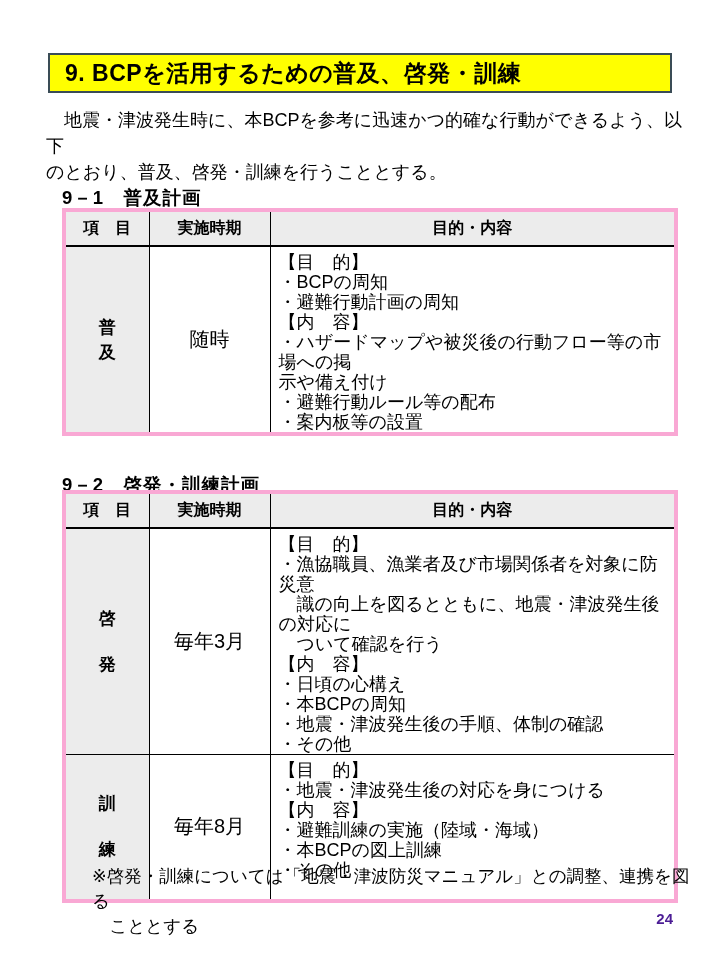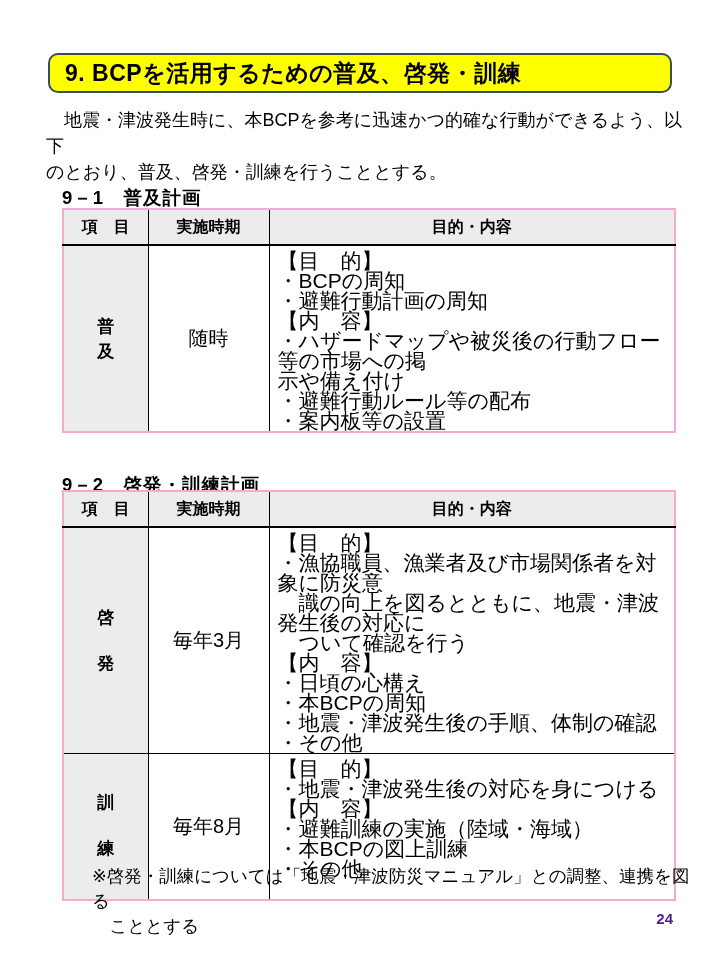--- a/index.html
+++ b/index.html
@@ -11,21 +11,21 @@
     color: #000000;
     overflow: hidden;
   }
   .page { position: relative; width: 720px; height: 960px; background: #ffffff; }
 
   .title-box {
     position: absolute; left: 48px; top: 53px;
     width: 624px; height: 40px;
     background: #ffff00;
     border: 2.5px solid #3a4c56;
-    border-radius: 10px;
+    border-radius: 0;
     display: flex; align-items: center;
     padding-left: 15px;
   }
   .title-box span {
     font-size: 23px; font-weight: bold; letter-spacing: 0.5px;
     white-space: nowrap;
   }
 
   .intro {
     position: absolute; left: 46px; top: 107px;
@@ -39,21 +39,21 @@
     font-size: 18.5px; font-weight: bold; letter-spacing: 1px;
     white-space: pre-wrap;
   }
   .sec-heading.s1 { top: 169px; }
   .sec-heading.s2 { top: 456px; }
 
   table.plan {
     position: absolute; left: 62px;
     width: 612px;
     border-collapse: collapse;
-    border: 2px solid #f9a8d4;
+    border: 4px solid #f9a8d4;
     table-layout: fixed;
   }
   table.t1 { top: 208px; }
   table.t2 { top: 490px; }
   table.plan th, table.plan td { border: 1px solid #000; }
   table.plan thead th {
     background: #ececec;
     height: 36px;
     font-size: 16px; font-weight: bold;
     text-align: center; vertical-align: middle;
@@ -66,21 +66,21 @@
     white-space: pre-wrap;
   }
   .t1 td.item { line-height: 25px; }
   .t2 td.item { line-height: 46px; }
   td.period {
     text-align: center; vertical-align: middle;
     font-size: 20px; background: #ffffff; margin-top: 32px;
   }
   td.content {
     vertical-align: top;
-    font-size: 21px; line-height: 20px;
+    font-size: 18px; line-height: 20px;
     padding: 5px 8px 0 8px;
     white-space: pre-wrap;
     background: #ffffff;
   }
   .t1 tbody tr { height: 164px; }
   .t2 tbody tr.r1 { height: 179px; }
   .t2 tbody tr.r2 { height: 146px; }
 
   .footnote {
     position: absolute; left: 88px; top: 860px;

